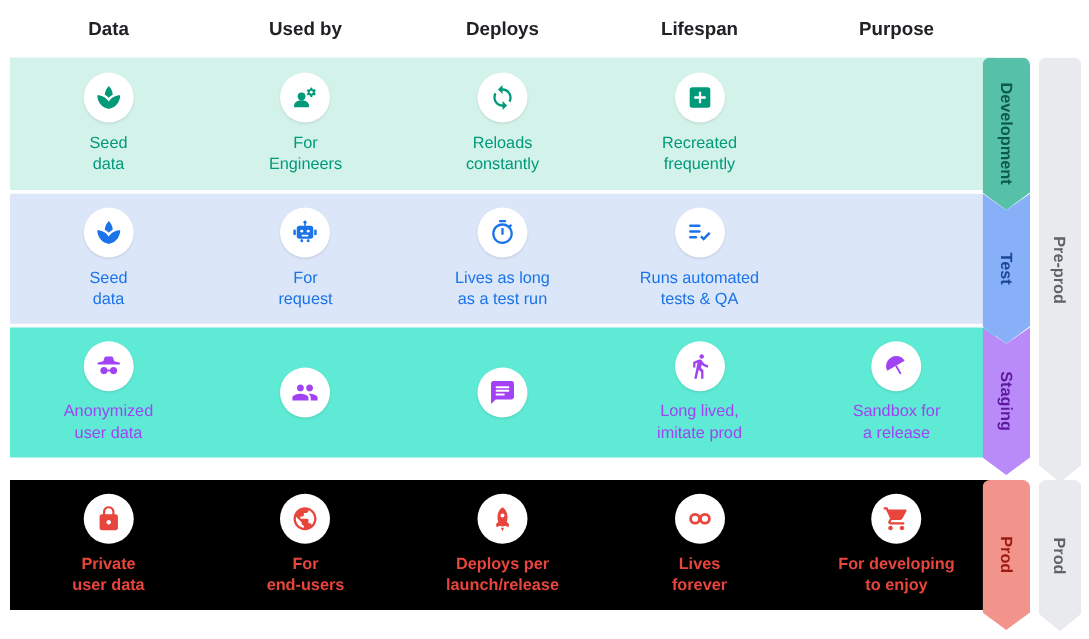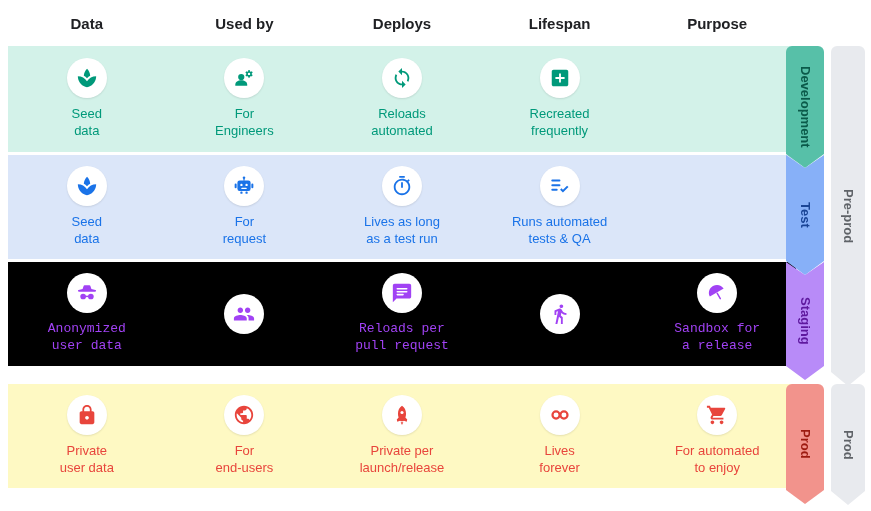--- a/index.html
+++ b/index.html
@@ -4,22 +4,22 @@
 <style>
   html,body{margin:0;padding:0;background:#fff;}
   body{width:871px;height:511px;font-family:"Liberation Sans","DejaVu Sans",sans-serif;}
   .wrap{position:relative;width:871px;height:511px;overflow:hidden;}
   .content{position:absolute;left:8px;top:0;width:788px;}
   .headers{display:grid;grid-template-columns:repeat(5,1fr);height:46px;align-items:center;}
   .headers .hdr{text-align:center;font-size:15px;font-weight:700;color:#202124;}
   .row{display:grid;grid-template-columns:repeat(5,1fr);border-radius:0;align-items:center;}
   .row-dev{height:106px;background:#d3f2e9;color:#00997a;}
   .row-test{height:104px;margin-top:3px;background:#dbe6f9;color:#1a73e8;}
-  .row-staging{height:104px;margin-top:3px;background:#000000;color:#a142f4;font-family:Liberation Mono, monospace;}
-  .row-prod{height:104px;margin-top:18px;background:#fef9c3;color:#e8453c;}
+  .row-staging{height:104px;margin-top:3px;background:#5eead4;color:#a142f4;}
+  .row-prod{height:104px;margin-top:18px;background:#000000;color:#e8453c;font-weight:bold;}
   .cell{display:flex;flex-direction:column;align-items:center;justify-content:center;}
   .icon-circle{width:40px;height:40px;border-radius:50%;background:#fff;display:flex;align-items:center;justify-content:center;box-shadow:0 1px 2px rgba(0,0,0,.10);}
   .icon{width:22px;height:22px;fill:currentColor;display:block;}
   .cell-text{margin-top:8px;font-size:13px;line-height:1.3;text-align:center;}
   .cell-text span{display:block;}
   .stage-col{position:absolute;left:786px;top:0;width:38px;height:511px;}
   .phase-col{position:absolute;left:831px;top:0;width:34px;height:511px;}
   .ribbon{position:absolute;left:0;width:100%;display:flex;align-items:center;justify-content:center;}
   .ribbon span{writing-mode:vertical-rl;text-orientation:mixed;font-size:13px;font-weight:600;}
   .point{clip-path:polygon(0 0,100% 0,100% calc(100% - 14px),50% 100%,0 calc(100% - 14px));border-radius:6px 6px 0 0;}
@@ -160,21 +160,21 @@
           </div>
       </div>
       <div class="cell">
         <div class="icon-circle">
             <svg class="icon">
               <use href="#i-sync"></use>
             </svg>
           </div>
         <div class="cell-text">
             <span>Reloads</span>
-            <span>automated</span>
+            <span>constantly</span>
           </div>
       </div>
       <div class="cell">
         <div class="icon-circle">
             <svg class="icon">
               <use href="#i-addbox"></use>
             </svg>
           </div>
         <div class="cell-text">
             <span>Recreated</span>
@@ -248,30 +248,30 @@
               <use href="#i-team"></use>
             </svg>
           </div>
       </div>
       <div class="cell">
         <div class="icon-circle">
             <svg class="icon">
               <use href="#i-chat"></use>
             </svg>
           </div>
-        <div class="cell-text">
-            <span>Reloads per</span>
-            <span>pull request</span>
-          </div>
       </div>
       <div class="cell">
         <div class="icon-circle">
             <svg class="icon">
               <use href="#i-walk"></use>
             </svg>
+          </div>
+        <div class="cell-text">
+            <span>Long lived,</span>
+            <span>imitate prod</span>
           </div>
       </div>
       <div class="cell">
         <div class="icon-circle">
             <svg class="icon">
               <use href="#i-umbrella"></use>
             </svg>
           </div>
         <div class="cell-text">
             <span>Sandbox for</span>
@@ -303,21 +303,21 @@
             <span>end-users</span>
           </div>
       </div>
       <div class="cell">
         <div class="icon-circle">
             <svg class="icon">
               <use href="#i-rocket"></use>
             </svg>
           </div>
         <div class="cell-text">
-            <span>Private per</span>
+            <span>Deploys per</span>
             <span>launch/release</span>
           </div>
       </div>
       <div class="cell">
         <div class="icon-circle">
             <svg class="icon">
               <use href="#i-infinity"></use>
             </svg>
           </div>
         <div class="cell-text">
@@ -325,21 +325,21 @@
             <span>forever</span>
           </div>
       </div>
       <div class="cell">
         <div class="icon-circle">
             <svg class="icon">
               <use href="#i-cart"></use>
             </svg>
           </div>
         <div class="cell-text">
-            <span>For automated</span>
+            <span>For developing</span>
             <span>to enjoy</span>
           </div>
       </div>
     </div>
 
   </div>
 
   <div class="stage-col">
     <div class="ribbon point r-dev">
         <span>Development</span>

